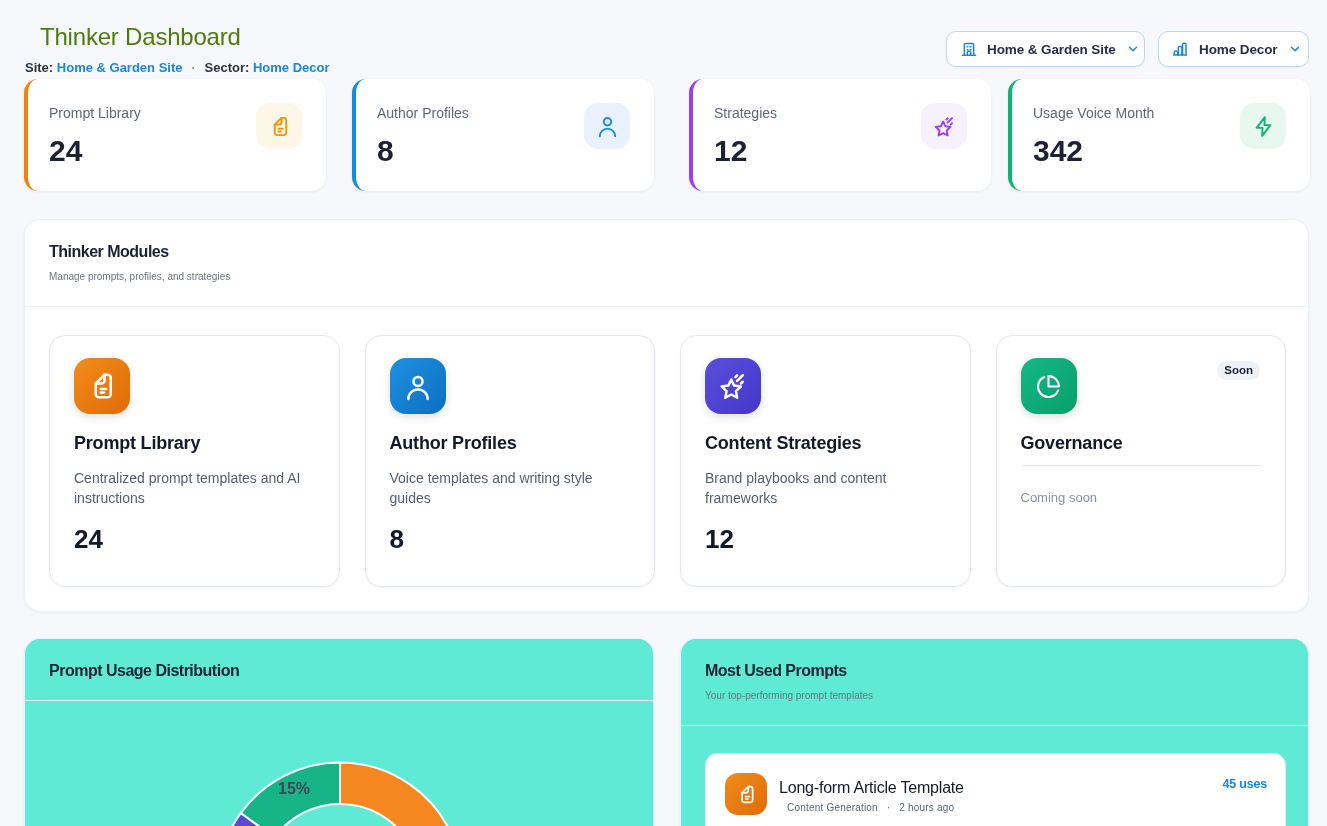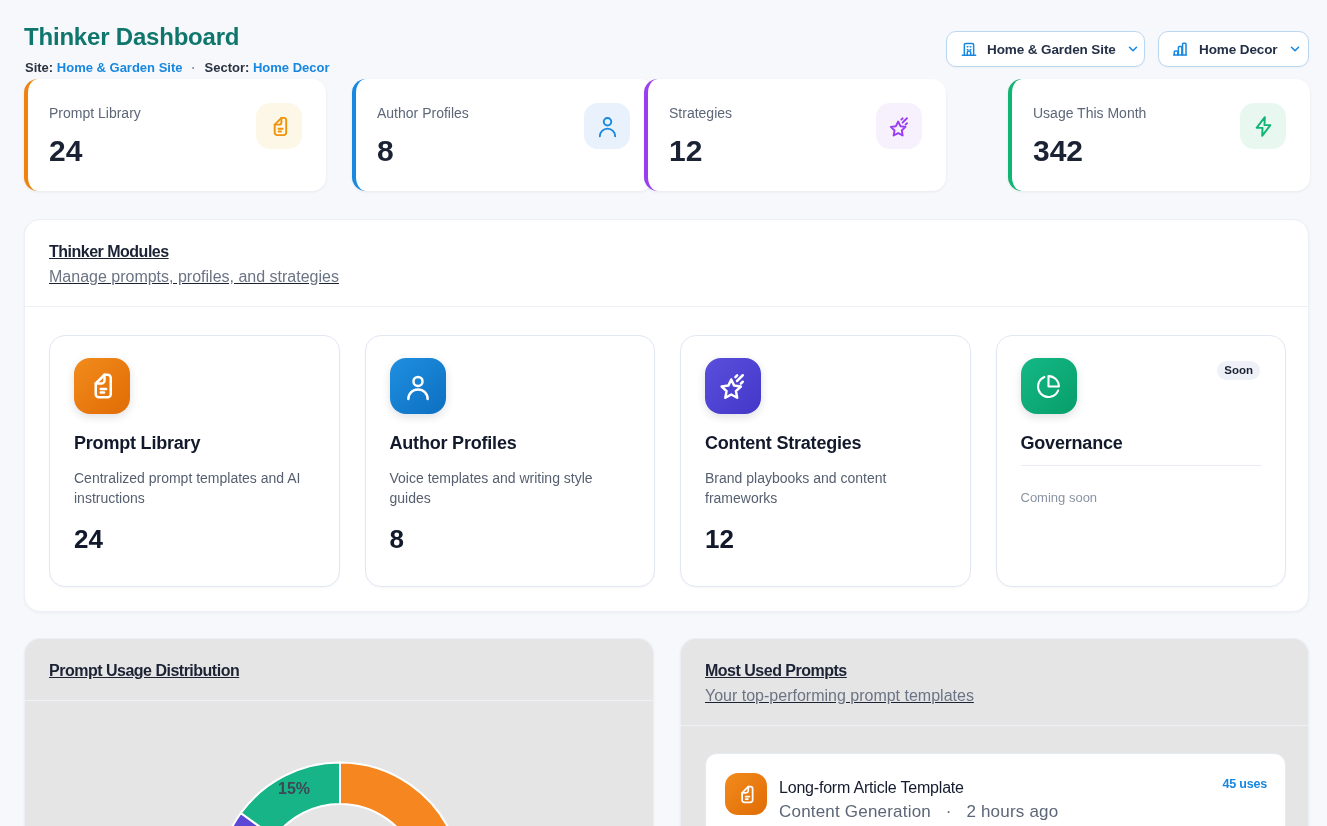--- a/index.html
+++ b/index.html
@@ -7,21 +7,21 @@
   body {
     font-family:"Liberation Sans", sans-serif;
     background:#f7f8fb;
     color:#1b2234;
     position:relative;
   }
   .abs { position:absolute; }
 
   
   h1 {
-    font-size:24px; font-weight:bold; color:#0f766e; letter-spacing:-0.2px;
+    font-size:24px; font-weight:normal; color:#4d7c0f; letter-spacing:-0.2px;margin-left:16px;
   }
   .subtitle { font-size:13px; font-weight:bold; color:#2a3342; }
   .subtitle .lnk { color:#1787e0; }
   .subtitle .dot { color:#8c94a3; font-weight:bold; padding:0 9px; font-size:12px; }
 
   .hbtn {
     position:absolute; top:31px; height:36px;
     background:#fff; border:1px solid #b9d7f3; border-radius:10px;
     display:flex; align-items:center; font-size:13.5px; font-weight:bold; color:#253047; letter-spacing:-0.1px; white-space:nowrap;
     box-shadow:0 1px 2px rgba(20,40,80,.04);
@@ -42,23 +42,23 @@
     position:absolute; right:24px; top:24px; width:46px; height:46px; border-radius:14px;
     display:flex; align-items:center; justify-content:center;
   }
 
   
   .panel {
     position:absolute; left:24px; width:1285px;
     background:#fff; border:1px solid #eceff6; border-radius:16px;
     box-shadow:0 1px 3px rgba(25,35,60,.05);
   }
-  .panel-head { padding:22.5px 24px 0 24px;text-decoration:underline; }
+  .panel-head { padding:22.5px 24px 0 24px; }
   .panel-title { font-size:16px; line-height:17px; font-weight:bold; color:#1b2234; letter-spacing:-0.5px; }
-  .panel-sub { font-size:16px; line-height:17px; color:#6b7484; margin-top:8.5px; }
+  .panel-sub { font-size:10px; line-height:17px; color:#6b7484; margin-top:8.5px; }
   .panel-div { border-top:1px solid #edf0f5; margin-top:21px; }
 
   
   .mod {
     position:absolute; top:115px; width:290.5px; height:252px;
     background:#fff; border:1px solid #e2e8f3; border-radius:16px;
     box-shadow:0 1px 2px rgba(25,35,60,.04);
     padding:22px 24px 20px 24px;
   }
   .mod .mic {
@@ -73,36 +73,36 @@
     position:absolute; top:25px; right:25px;
     background:#eef1f7; border-radius:999px; padding:3.5px 7px;
     font-size:11.5px; line-height:11.5px; font-weight:bold; color:#1b2234;
   }
   .mod .cdiv { border-top:1px solid #e8ebf1; margin-top:11.5px; }
   .mod .coming { font-size:13px; line-height:16px; color:#8a93a3; margin-top:24px; }
 
   
   .bcard {
     position:absolute; top:638px; width:630px; height:188px;
-    background:#e5e5e5; border:1px solid #eceff6; border-radius:16px 16px 0 0;
+    background:#5eead4; border:1px solid #eceff6; border-radius:16px 16px 0 0;
     border-bottom:none;
     box-shadow:0 1px 3px rgba(25,35,60,.05);
     overflow:hidden;
   }
 
   .pitem {
     position:absolute; left:24px; top:114px; width:581px; height:120px;
     border:1px solid #e4e9f2; border-radius:12px; background:#fff;
   }
   .pitem .pic {
     position:absolute; left:19px; top:19px; width:42px; height:42px; border-radius:13px;
     display:flex; align-items:center; justify-content:center;
   }
   .pitem .pt { position:absolute; left:73px; top:25px; font-size:16px; font-weight:normal; color:#141b2d; letter-spacing:-0.2px; }
-  .pitem .pm { position:absolute; left:73px; top:48px; font-size:17px; color:#5c6677; letter-spacing:0.2px;text-align:right; }
+  .pitem .pm { position:absolute; left:81px; top:48px; font-size:10px; color:#5c6677; letter-spacing:0.2px;text-align:right; }
   .pitem .uses { position:absolute; right:18px; top:23px; font-size:12.5px; font-weight:bold; color:#1787e0; letter-spacing:-0.2px; }
 
   .grad-orange { background:linear-gradient(135deg,#f28b1c,#e06c05); }
   .grad-blue   { background:linear-gradient(135deg,#1f8fe0,#0d6fc0); }
   .grad-purple { background:linear-gradient(135deg,#5a4fdc,#4237c8); }
   .grad-green  { background:linear-gradient(135deg,#14b885,#089e6a); }
 </style>
 </head>
 <body>
 
@@ -157,34 +157,34 @@
 <div class="stat" style="left:352px; border-left-color:#1789e0;">
   <div class="lbl">Author Profiles</div>
   <div class="num">8</div>
   <div class="ic" style="background:#e8f1fc;">
     <svg width="23" height="23" viewBox="0 0 24 24" fill="none" stroke="#1789e0" stroke-width="2" stroke-linecap="round" stroke-linejoin="round">
         <circle cx="12" cy="7.1" r="3.9"></circle>
         <path d="M4 22.2a8 8 0 0 1 16 0"></path>
       </svg>
   </div>
 </div>
-<div class="stat" style="left:644px; border-left-color:#9b3df0;">
+<div class="stat" style="left:689px; border-left-color:#9b3df0;">
   <div class="lbl">Strategies</div>
   <div class="num">12</div>
   <div class="ic" style="background:#f7f1fe;">
     <svg width="23" height="23" viewBox="0 0 24 24" fill="none" stroke="#9b3df0" stroke-width="2" stroke-linecap="round" stroke-linejoin="round">
         <path d="M10.6 6.8 12.92 11.67 18.28 12.38 14.35 16.1 15.34 21.42 10.6 18.82 5.86 21.42 6.85 16.1 2.92 12.38 8.28 11.67 Z"></path>
         <path d="M13.9 4.9 15.3 3.5"></path>
         <path d="M15.2 8.0 19.8 3.4"></path>
         <path d="M18.3 10.1 19.8 8.6"></path>
       </svg>
   </div>
 </div>
 <div class="stat" style="left:1008px; border-left-color:#10b573;">
-  <div class="lbl">Usage This Month</div>
+  <div class="lbl">Usage Voice Month</div>
   <div class="num">342</div>
   <div class="ic" style="background:#e8f8f0;">
     <svg width="23" height="23" viewBox="0 0 24 24" fill="none" stroke="#10b573" stroke-width="2" stroke-linecap="round" stroke-linejoin="round">
         <path d="M13.4 2.2 4.8 13.4 H11 L10.6 21.8 19.2 10.6 H13 Z"></path>
       </svg>
   </div>
 </div>
 
 <div class="panel" style="top:219px; height:393px;">
   <div class="panel-head">

